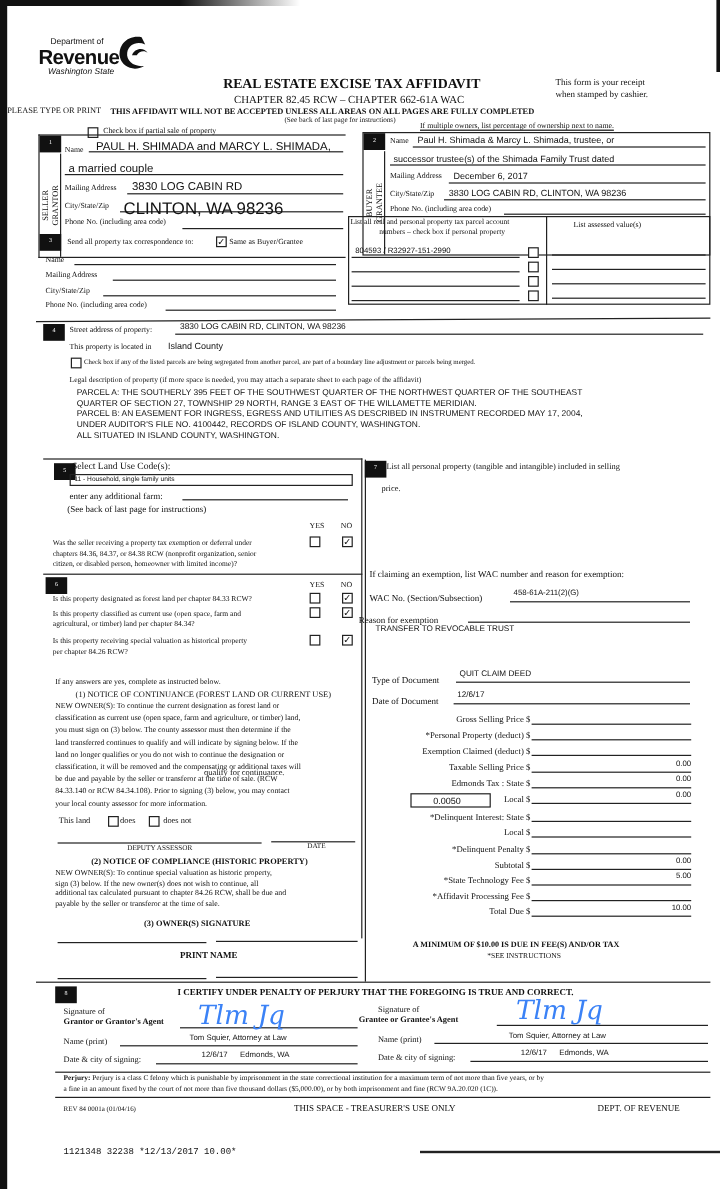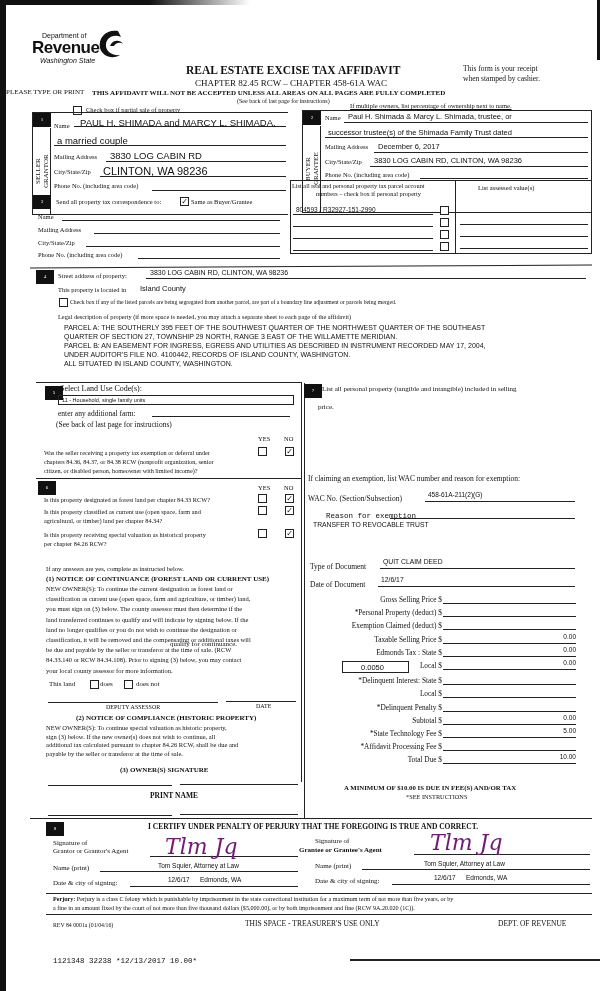--- a/index.html
+++ b/index.html
@@ -13,21 +13,21 @@
   .top-edge { left: 0; top: 0; width: 250px; height: 5px; background: linear-gradient(90deg, #111 60%, rgba(0,0,0,0)); }
   .right-edge { right: 0; top: 0; width: 3px; height: 60px; background: #111; }
   .bot-edge { right: 0; bottom: 30px; width: 250px; height: 2px; background: #222; }
   .line { position: absolute; border-bottom: 1px solid #222; }
   .box { position: absolute; border: 1px solid #222; }
   .secnum { position: absolute; background: #111; color: #fff; font-size: 5px; width: 18px; height: 14px; text-align: center; line-height: 14px; }
   .cb { position: absolute; width: 9px; height: 9px; border: 1px solid #222; background: #fff; font-size: 8px; line-height: 7px; text-align: center; font-family: "DejaVu Sans", sans-serif; }
   .t { position: absolute; white-space: nowrap; }
   .fill { font-family: "Liberation Sans", sans-serif; }
   .vert { position: absolute; writing-mode: vertical-rl; transform: rotate(180deg); font-size: 7px; text-align: center; line-height: 8px; }
-  .sig { position: absolute; font-family: "DejaVu Serif", serif; font-style: italic; font-size: 22px; color: #701a75; }
+  .sig { position: absolute; font-family: "DejaVu Serif", serif; font-style: italic; font-size: 22px; color: #3b82f6; }
 </style>
 </head>
 <body>
 
 <div class="abs left-edge"></div>
 <div class="abs top-edge"></div>
 <div class="abs right-edge"></div>
 <div class="abs bot-edge"></div>
 
 <div class="abs" style="left:26px;top:28px;width:110px;height:42px;">
@@ -35,21 +35,21 @@
   <div class="t sans" style="left:6px;top:10px;font-size:17px;font-weight:bold;letter-spacing:-0.5px;">Revenue</div>
   <div class="t sans" style="left:14px;top:29px;font-size:7px;font-style:italic;">Washington State</div>
   <svg class="abs" style="left:70px;top:0;" width="30" height="32" viewBox="0 0 30 32">
     <path d="M22 3 C10 1 2 10 4 20 C6 28 16 32 24 27 C16 28 9 23 10 16 C11 9 18 6 25 9 Z" fill="#111"></path>
     <path d="M14 18 C16 12 24 11 27 16 C25 14 20 14 18 18 Z" fill="#111"></path>
   </svg>
 </div>
 
 <div class="t serif" style="left:6px;top:88px;font-size:7px;">PLEASE TYPE OR PRINT</div>
 <div class="t serif" style="left:186px;top:64px;font-size:11.5px;font-weight:bold;">REAL ESTATE EXCISE TAX AFFIDAVIT</div>
-<div class="t serif" style="left:195px;top:78px;font-size:9px;">CHAPTER 82.45 RCW – CHAPTER 458-61A WAC</div>
+<div class="t serif" style="left:195px;top:78px;font-size:9px;">CHAPTER 82.45 RCW – CHAPTER 662-61A WAC</div>
 <div class="t serif" style="left:92px;top:89px;font-size:7px;font-weight:bold;">THIS AFFIDAVIT WILL NOT BE ACCEPTED UNLESS ALL AREAS ON ALL PAGES ARE FULLY COMPLETED</div>
 <div class="t serif" style="left:237px;top:98px;font-size:6px;">(See back of last page for instructions)</div>
 <div class="t serif" style="left:463px;top:64px;font-size:7.5px;">This form is your receipt</div>
 <div class="t serif" style="left:463px;top:74px;font-size:7.5px;">when stamped by cashier.</div>
 
 <div class="cb" style="left:73px;top:106px;"></div>
 <div class="t serif" style="left:86px;top:106px;font-size:6.5px;">Check box if partial sale of property</div>
 <div class="t serif" style="left:350px;top:102px;font-size:6.5px;text-decoration:underline;">If multiple owners, list percentage of ownership next to name.</div>
 
 <div class="box" style="left:32px;top:112px;width:256px;height:103px;border-right:none;"></div>
@@ -60,21 +60,21 @@
 <div class="t serif" style="left:54px;top:122px;font-size:6.5px;">Name</div>
 <div class="line" style="left:74px;top:126px;width:212px;"></div>
 <div class="t fill" style="left:80px;top:117px;font-size:9.5px;">PAUL H. SHIMADA and MARCY L. SHIMADA,</div>
 <div class="line" style="left:54px;top:145px;width:232px;"></div>
 <div class="t fill" style="left:57px;top:135px;font-size:9.5px;">a married couple</div>
 <div class="t serif" style="left:54px;top:153px;font-size:6.5px;">Mailing Address</div>
 <div class="line" style="left:106px;top:161px;width:180px;"></div>
 <div class="t fill" style="left:110px;top:150px;font-size:9.5px;">3830 LOG CABIN RD</div>
 <div class="t serif" style="left:54px;top:168px;font-size:6.5px;">City/State/Zip</div>
 <div class="line" style="left:100px;top:176px;width:186px;"></div>
-<div class="t fill" style="left:103px;top:165px;font-size:11px;">CLINTON, WA 98236</div>
+<div class="t fill" style="left:103px;top:165px;font-size:14px;">CLINTON, WA 98236</div>
 <div class="t serif" style="left:54px;top:182px;font-size:6.5px;">Phone No. (including area code)</div>
 <div class="line" style="left:152px;top:190px;width:134px;"></div>
 
 <div class="secnum" style="left:33px;top:195px;">3</div>
 <div class="t serif" style="left:56px;top:198px;font-size:6.5px;">Send all property tax correspondence to:</div>
 <div class="cb" style="left:180px;top:197px;">✓</div>
 <div class="t serif" style="left:191px;top:198px;font-size:6.5px;">Same as Buyer/Grantee</div>
 <div class="t serif" style="left:38px;top:213px;font-size:6.5px;">Name</div>
 <div class="line" style="left:62px;top:220px;width:218px;"></div>
 <div class="t serif" style="left:38px;top:226px;font-size:6.5px;">Mailing Address</div>
@@ -175,21 +175,21 @@
     <div class="t serif" style="left:44px;top:508px;font-size:6.3px;">Is this property classified as current use (open space, farm and</div>
     <div class="t serif" style="left:44px;top:517px;font-size:6.3px;">agricultural, or timber) land per chapter 84.34?</div>
     <div class="cb" style="left:258px;top:506px;"></div>
        <div class="cb" style="left:285px;top:506px;">✓</div>
     <div class="t serif" style="left:44px;top:531px;font-size:6.3px;">Is this property receiving special valuation as historical property</div>
     <div class="t serif" style="left:44px;top:540px;font-size:6.3px;">per chapter 84.26 RCW?</div>
     <div class="cb" style="left:258px;top:529px;"></div>
        <div class="cb" style="left:285px;top:529px;">✓</div>
   </div>
 <div class="t serif" style="left:46px;top:565px;font-size:6.5px;">If any answers are yes, complete as instructed below.</div>
-<div class="t serif" style="left:46px;top:575px;font-size:7px;font-weight:bold;text-align:center;">(1) NOTICE OF CONTINUANCE  (FOREST LAND OR CURRENT USE)</div>
+<div class="t serif" style="left:63px;top:575px;font-size:7px;font-weight:normal;text-align:center;">(1) NOTICE OF CONTINUANCE  (FOREST LAND OR CURRENT USE)</div>
 <div id="continuance-lines">
     <div class="t serif" style="left:46px;top:585px;font-size:6.5px;">NEW OWNER(S): To continue the current designation as forest land or</div>
     <div class="t serif" style="left:46px;top:595.2px;font-size:6.5px;">classification as current use (open space, farm and agriculture, or timber) land,</div>
     <div class="t serif" style="left:46px;top:605.4px;font-size:6.5px;">you must sign on (3) below. The county assessor must then determine if the</div>
     <div class="t serif" style="left:46px;top:615.6px;font-size:6.5px;">land transferred continues to qualify and will indicate by signing below. If the</div>
     <div class="t serif" style="left:46px;top:625.8px;font-size:6.5px;">land no longer qualifies or you do not wish to continue the designation or</div>
     <div class="t serif" style="left:46px;top:636px;font-size:6.5px;">classification, it will be removed and the compensating or additional taxes will</div>
     <div class="t serif" style="left:46px;top:646.2px;font-size:6.5px;">be due and payable by the seller or transferor at the time of sale. (RCW</div>
     <div class="t serif" style="left:46px;top:656.4px;font-size:6.5px;">84.33.140 or RCW 84.34.108). Prior to signing (3) below, you may contact</div>
     <div class="t serif" style="left:46px;top:666.6px;font-size:6.5px;">your local county assessor for more information.</div>
@@ -219,21 +219,21 @@
 <div class="line" style="left:180px;top:814px;width:118px;"></div>
 
 <div class="abs" style="left:304px;top:383px;width:1px;height:435px;background:#222;"></div>
 <div class="secnum" style="left:304px;top:384px;">7</div>
 <div class="t serif" style="left:322px;top:385px;font-size:7px;">List all  personal property (tangible and intangible) included in selling</div>
 <div class="t serif" style="left:318px;top:403px;font-size:7px;">price.</div>
 <div class="t serif" style="left:308px;top:474px;font-size:7.5px;">If claiming an exemption, list WAC number and reason for exemption:</div>
 <div class="t serif" style="left:308px;top:494px;font-size:7.5px;">WAC No. (Section/Subsection)</div>
 <div class="line" style="left:425px;top:501px;width:150px;"></div>
 <div class="t fill" style="left:428px;top:491px;font-size:6.5px;">458-61A-211(2)(G)</div>
-<div class="t serif" style="left:326px;top:512px;font-size:7.5px;font-family:Liberation Mono, monospace;">Reason for exemption</div>
+<div class="t serif" style="left:299px;top:512px;font-size:7.5px;">Reason for exemption</div>
 <div class="line" style="left:390px;top:518px;width:185px;"></div>
 <div class="t fill" style="left:313px;top:521px;font-size:6.8px;">TRANSFER TO REVOCABLE TRUST</div>
 <div class="t serif" style="left:310px;top:562px;font-size:7.5px;">Type of Document</div>
 <div class="line" style="left:380px;top:568px;width:195px;"></div>
 <div class="t fill" style="left:383px;top:558px;font-size:6.8px;">QUIT CLAIM DEED</div>
 <div class="t serif" style="left:310px;top:580px;font-size:7.5px;">Date of Document</div>
 <div class="line" style="left:378px;top:586px;width:197px;"></div>
 <div class="t fill" style="left:381px;top:576px;font-size:6.8px;">12/6/17</div>
 
 <div id="tax-rows">
@@ -281,21 +281,21 @@
   <span class="t fill" style="left:18px;top:1px;font-size:7.5px;">0.0050</span>
 </div>
 <div class="t serif" style="left:344px;top:784px;font-size:6.8px;font-weight:bold;">A MINIMUM OF $10.00 IS DUE IN FEE(S) AND/OR TAX</div>
 <div class="t serif" style="left:406px;top:793px;font-size:6.3px;">*SEE INSTRUCTIONS</div>
 
 <div class="abs" style="left:30px;top:818px;width:562px;height:1px;background:#222;"></div>
 <div class="secnum" style="left:46px;top:822px;">8</div>
 <div class="t serif" style="left:148px;top:822px;font-size:7.5px;font-weight:bold;">I CERTIFY UNDER PENALTY OF PERJURY THAT THE FOREGOING IS TRUE AND CORRECT.</div>
 
 <div class="t serif" style="left:53px;top:839px;font-size:7px;">Signature of</div>
-<div class="t serif" style="left:53px;top:847px;font-size:7px;font-weight:normal;">Grantor or Grantor's Agent</div>
+<div class="t serif" style="left:53px;top:847px;font-size:7px;font-weight:bold;">Grantor or Grantor's Agent</div>
 <div class="line" style="left:150px;top:856px;width:148px;"></div>
 <div class="sig" style="left:165px;top:834px;">Tlm Jq</div>
 <div class="t serif" style="left:53px;top:864px;font-size:7px;">Name (print)</div>
 <div class="line" style="left:100px;top:871px;width:198px;"></div>
 <div class="t fill" style="left:158px;top:862px;font-size:6.5px;">Tom Squier, Attorney at Law</div>
 <div class="t serif" style="left:53px;top:879px;font-size:7px;">Date &amp; city of signing:</div>
 <div class="line" style="left:130px;top:886px;width:168px;"></div>
 <div class="t fill" style="left:168px;top:876px;font-size:6.5px;">12/6/17</div>
 <div class="t fill" style="left:200px;top:876px;font-size:6.5px;">Edmonds, WA</div>
 

